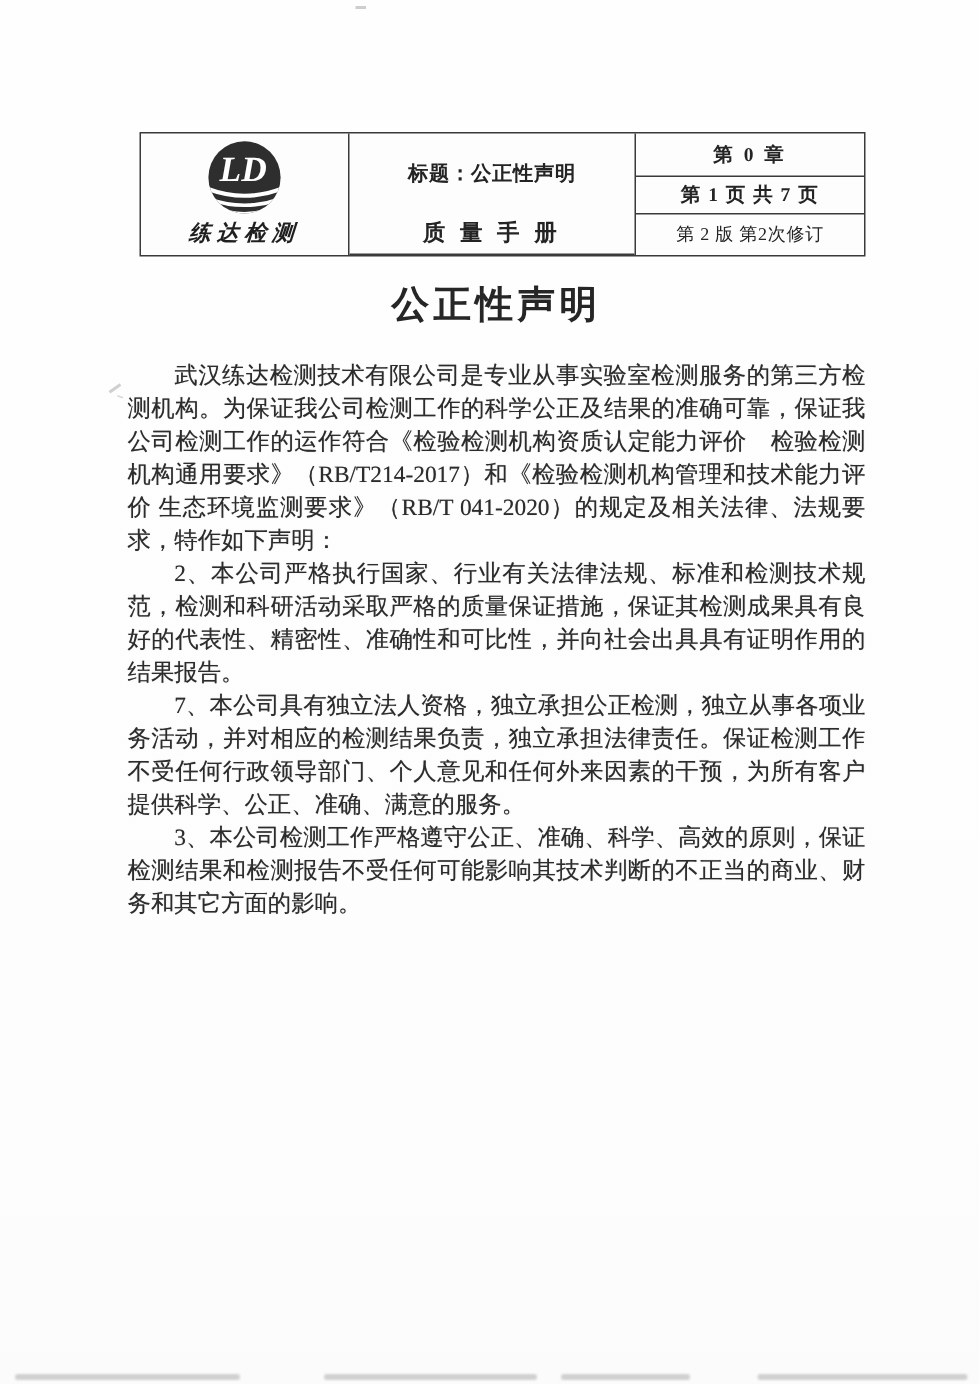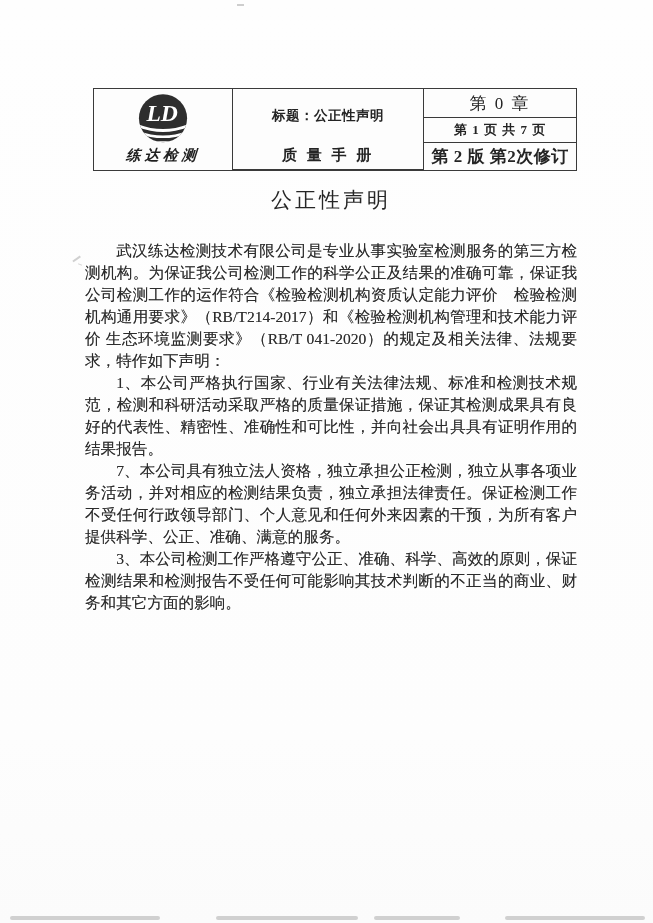--- a/index.html
+++ b/index.html
@@ -32,28 +32,28 @@
     letter-spacing:4px;color:#1f1f1f;margin-top:-2px;white-space:nowrap;
     transform:skewX(-4deg);
   }
   .mid-col{display:grid;grid-template-rows:53px 1fr;border-right:1.4px solid #3a3a3a;}
   .manual-title{
     border-bottom:1.4px solid #3a3a3a;
     font-size:15px;font-weight:600;letter-spacing:3px;color:#242424;
   }
   .doc-label{font-size:13.5px;font-weight:600;color:#242424;letter-spacing:.5px;}
   .right-col{display:grid;grid-template-rows:29px 25px 1fr;}
-  .chapter{border-bottom:1.3px solid #3a3a3a;font-size:17px;font-weight:400;letter-spacing:2px;}
+  .chapter{border-bottom:1.3px solid #3a3a3a;font-size:13px;font-weight:700;letter-spacing:2px;}
   .page-info{border-bottom:1.3px solid #3a3a3a;font-size:13px;font-weight:600;letter-spacing:1px;white-space:nowrap;}
-  .revision{font-size:17px;font-weight:700;white-space:nowrap;letter-spacing:.5px;}
+  .revision{font-size:12px;font-weight:400;white-space:nowrap;letter-spacing:.5px;}
 
   
   .doc-title{
     position:absolute;left:85px;top:186px;width:492px;
-    text-align:center;font-size:21px;font-weight:400;
+    text-align:center;font-size:25px;font-weight:700;
     letter-spacing:3px;color:#262626;margin:0;
   }
   .doc-body{
     position:absolute;left:85px;top:240px;width:492px;
     color:#2c2c2c;
   }
   .doc-body p{
     margin:0;font-size:15.6px;line-height:22px;
     text-align:justify;text-indent:2em;
     text-shadow:0 0 .5px rgba(40,40,40,.55);
@@ -107,21 +107,21 @@
       <div class="cell chapter">第 0 章</div>
       <div class="cell page-info">第 1 页 共 7 页</div>
       <div class="cell revision">第 2 版 第2次修订</div>
     </div>
   </div>
 
   <h1 class="doc-title">公正性声明</h1>
 
   <div class="doc-body">
     <p>武汉练达检测技术有限公司是专业从事实验室检测服务的第三方检测机构。为保证我公司检测工作的科学公正及结果的准确可靠，保证我公司检测工作的运作符合《检验检测机构资质认定能力评价　检验检测机构通用要求》（RB/T214-2017）和《检验检测机构管理和技术能力评价 生态环境监测要求》（RB/T 041-2020）的规定及相关法律、法规要求，特作如下声明：</p>
-    <p>1、本公司严格执行国家、行业有关法律法规、标准和检测技术规范，检测和科研活动采取严格的质量保证措施，保证其检测成果具有良好的代表性、精密性、准确性和可比性，并向社会出具具有证明作用的结果报告。</p>
+    <p>2、本公司严格执行国家、行业有关法律法规、标准和检测技术规范，检测和科研活动采取严格的质量保证措施，保证其检测成果具有良好的代表性、精密性、准确性和可比性，并向社会出具具有证明作用的结果报告。</p>
     <p>7、本公司具有独立法人资格，独立承担公正检测，独立从事各项业务活动，并对相应的检测结果负责，独立承担法律责任。保证检测工作不受任何行政领导部门、个人意见和任何外来因素的干预，为所有客户提供科学、公正、准确、满意的服务。</p>
     <p>3、本公司检测工作严格遵守公正、准确、科学、高效的原则，保证检测结果和检测报告不受任何可能影响其技术判断的不正当的商业、财务和其它方面的影响。</p>
   </div>
 
   <div class="speck speck-top"></div>
   <div class="speck speck-left"></div>
   <div class="speck speck-left2"></div>
   <div class="scan-shadow shadow-1"></div>
   <div class="scan-shadow shadow-2"></div>
   <div class="scan-shadow shadow-3"></div>

